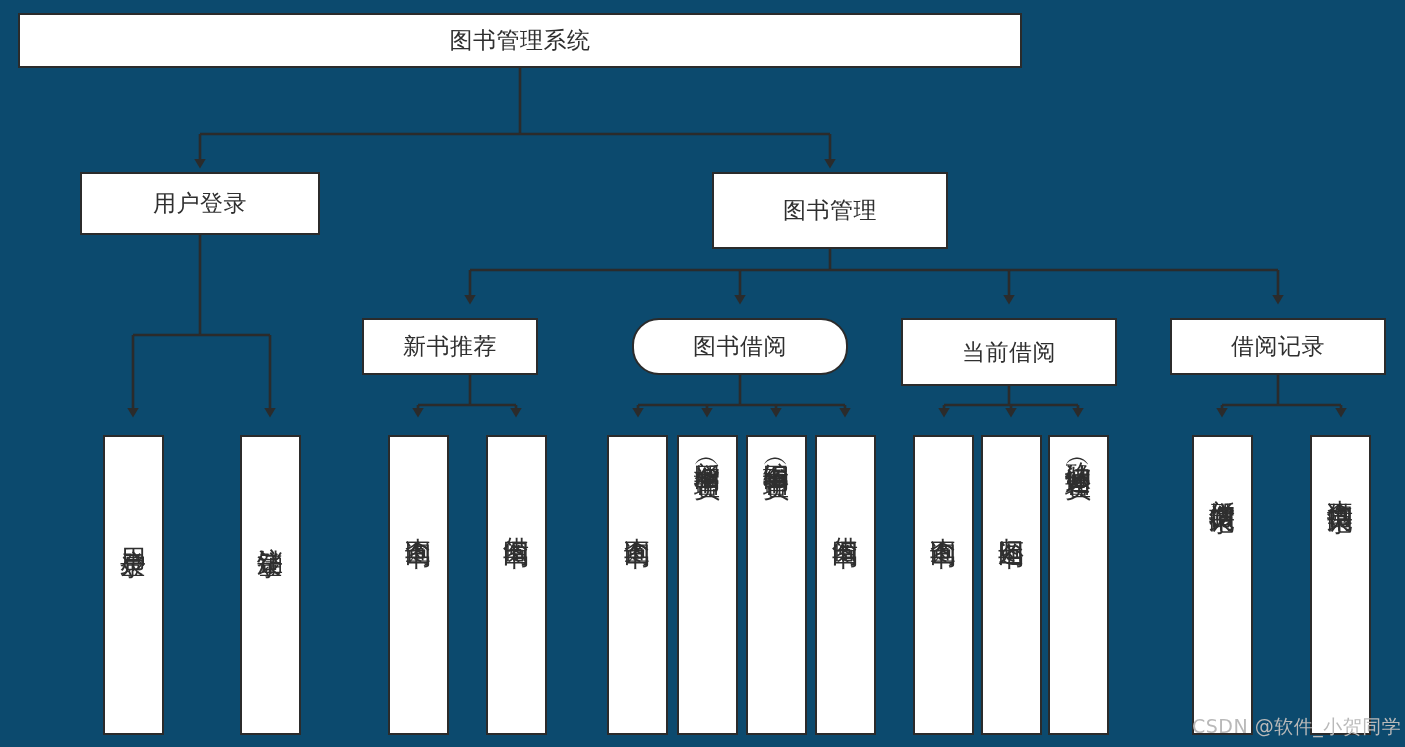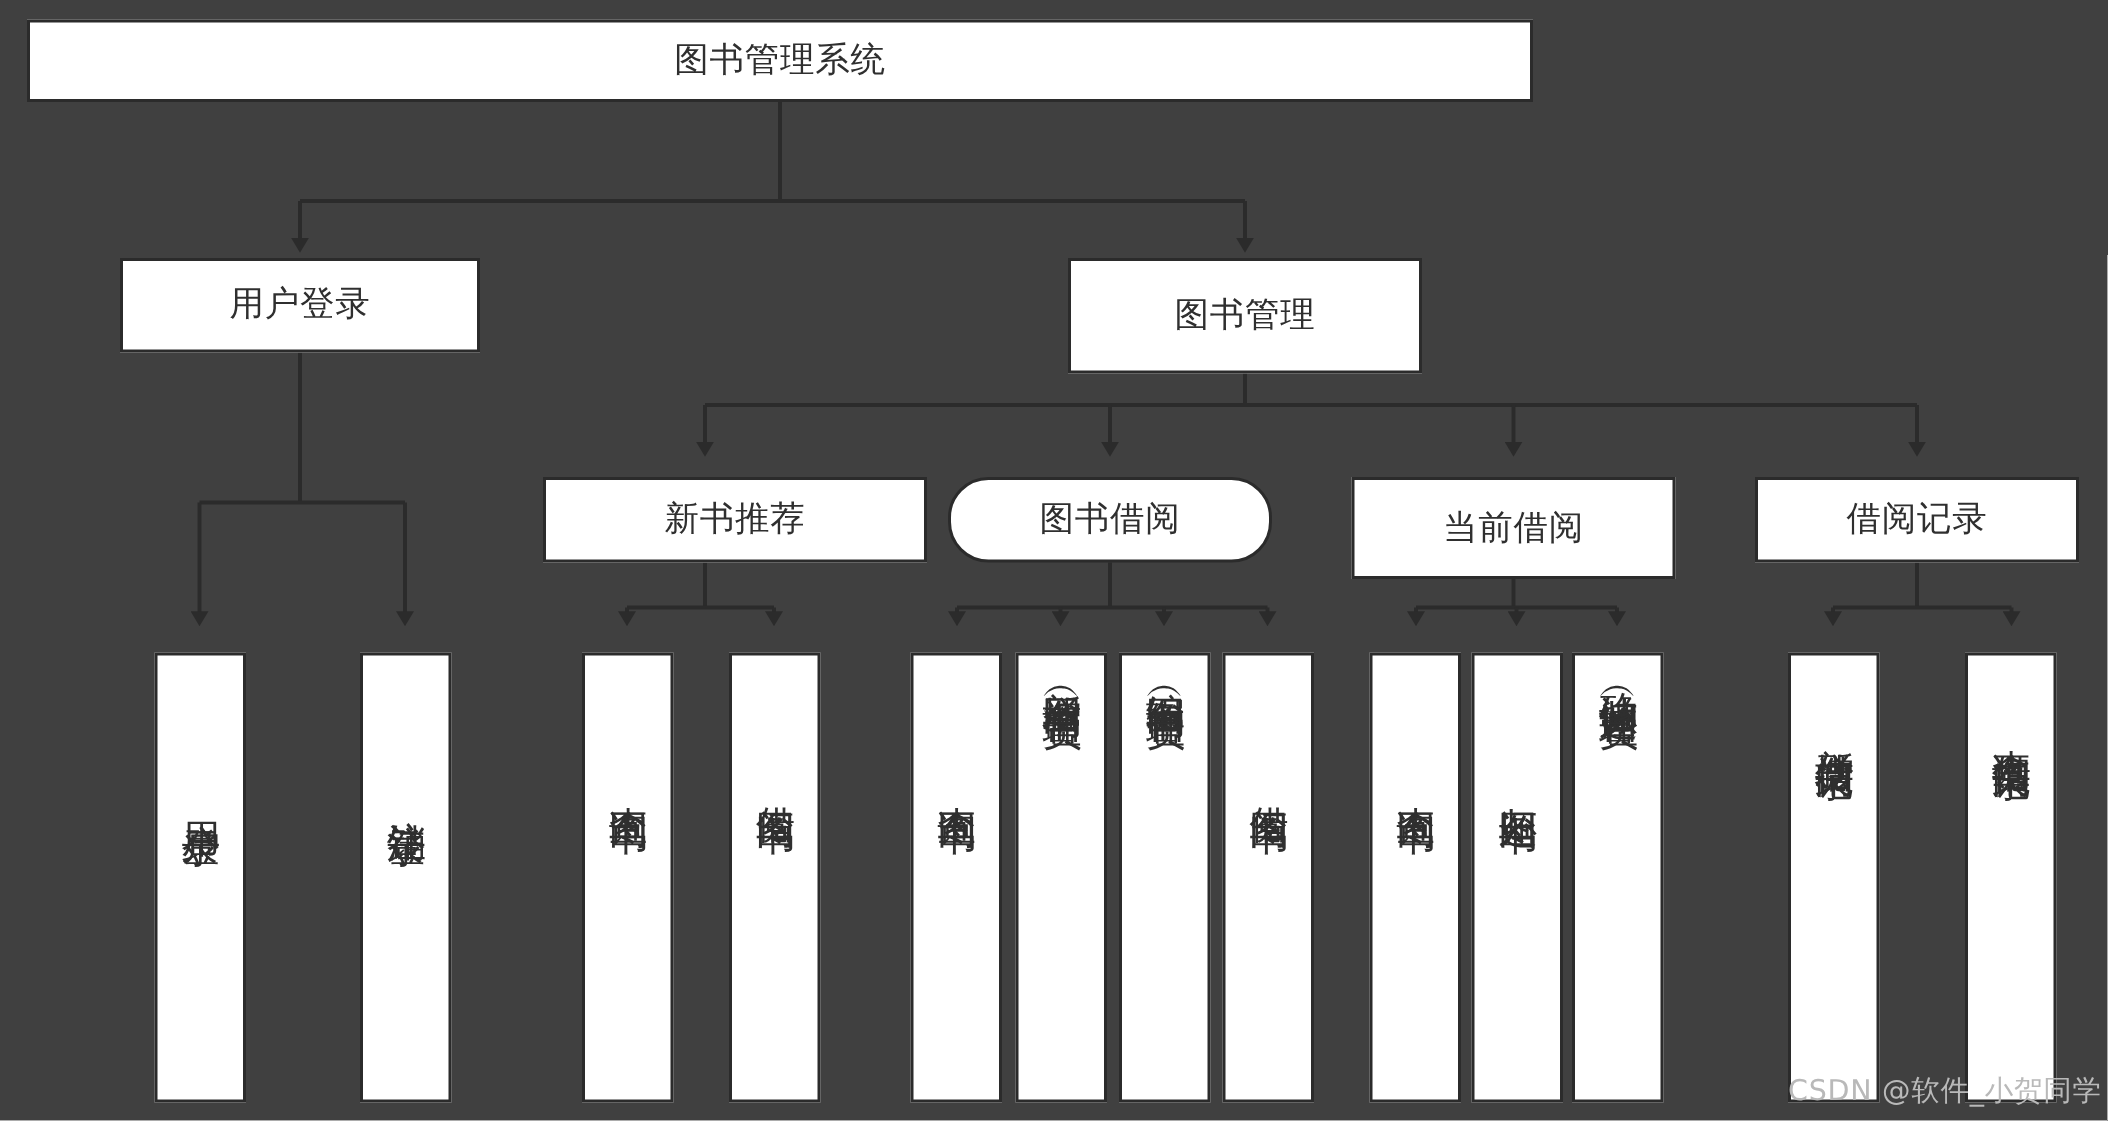--- a/index.html
+++ b/index.html
@@ -8,21 +8,21 @@
     padding: 0;
     background: #ffffff;
   }
   body {
     font-family: "DejaVu Sans", "Liberation Sans", sans-serif;
   }
   #canvas {
     position: relative;
     width: 1405px;
     height: 747px;
-    background: #404040;
+    background: #0c4a6e;
     overflow: hidden;
   }
   #diagram-svg {
     position: absolute;
     left: 0;
     top: 0;
     width: 1405px;
     height: 747px;
   }
   .node-box {
@@ -133,21 +133,21 @@
     <span class="node-label-h">图书管理系统</span>
   </div>
 
   <div class="node-box" style="left:80px; top:172px; width:240px; height:63px;">
     <span class="node-label-h">用户登录</span>
   </div>
   <div class="node-box" style="left:712px; top:172px; width:236px; height:77px;">
     <span class="node-label-h">图书管理</span>
   </div>
 
-  <div class="node-box" style="left:362px; top:318px; width:256px; height:57px;align-items:center;">
+  <div class="node-box" style="left:362px; top:318px; width:176px; height:57px;align-items:center;">
     <span class="node-label-h">新书推荐</span>
   </div>
   <div class="node-box" style="left:632px; top:318px; width:216px; height:57px;border-radius:27px;">
     <span class="node-label-h">图书借阅</span>
   </div>
   <div class="node-box" style="left:901px; top:318px; width:216px; height:68px;">
     <span class="node-label-h">当前借阅</span>
   </div>
   <div class="node-box" style="left:1170px; top:318px; width:216px; height:57px;">
     <span class="node-label-h">借阅记录</span>

